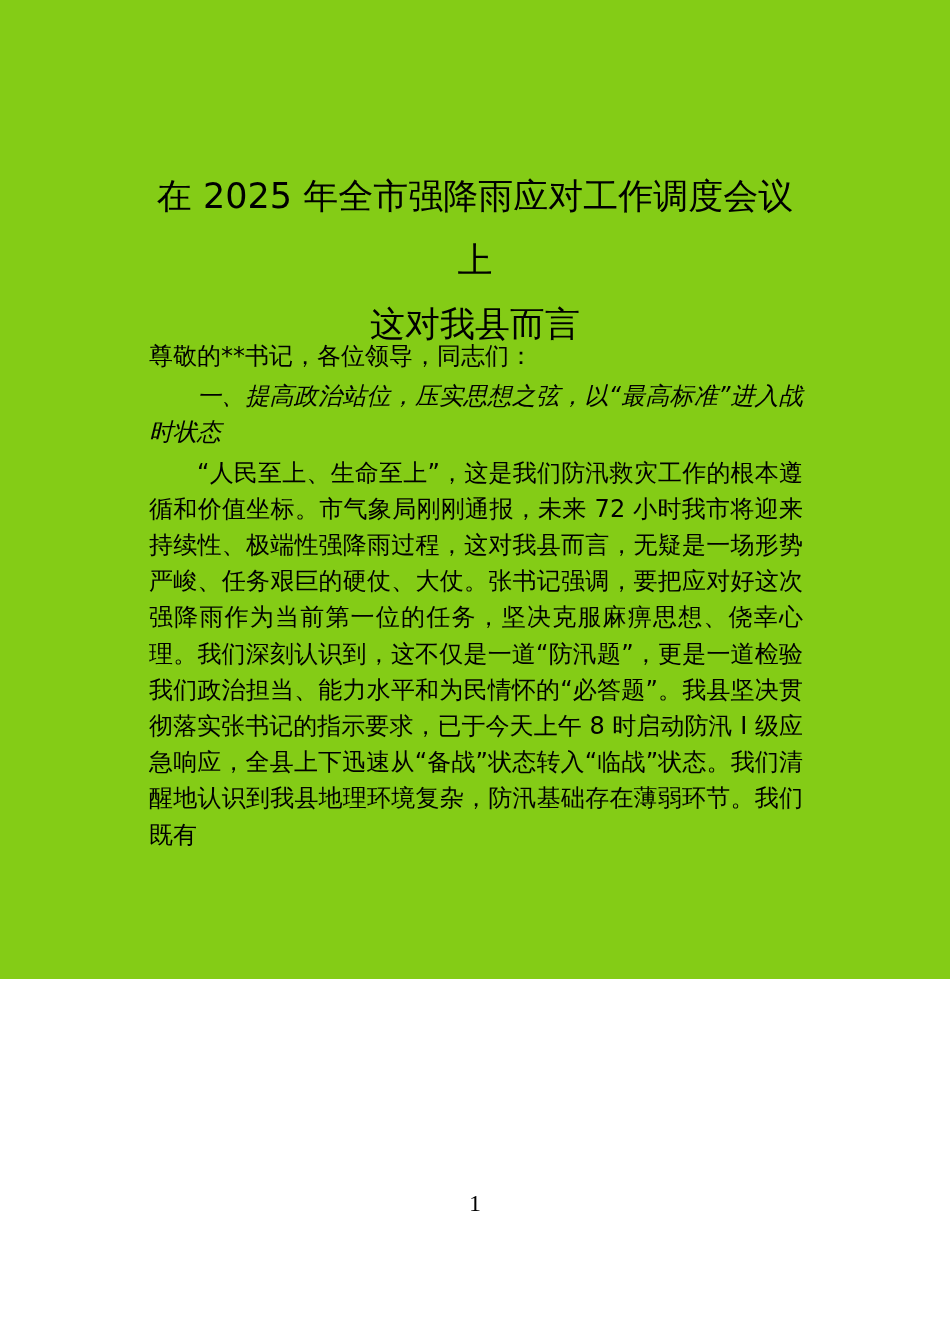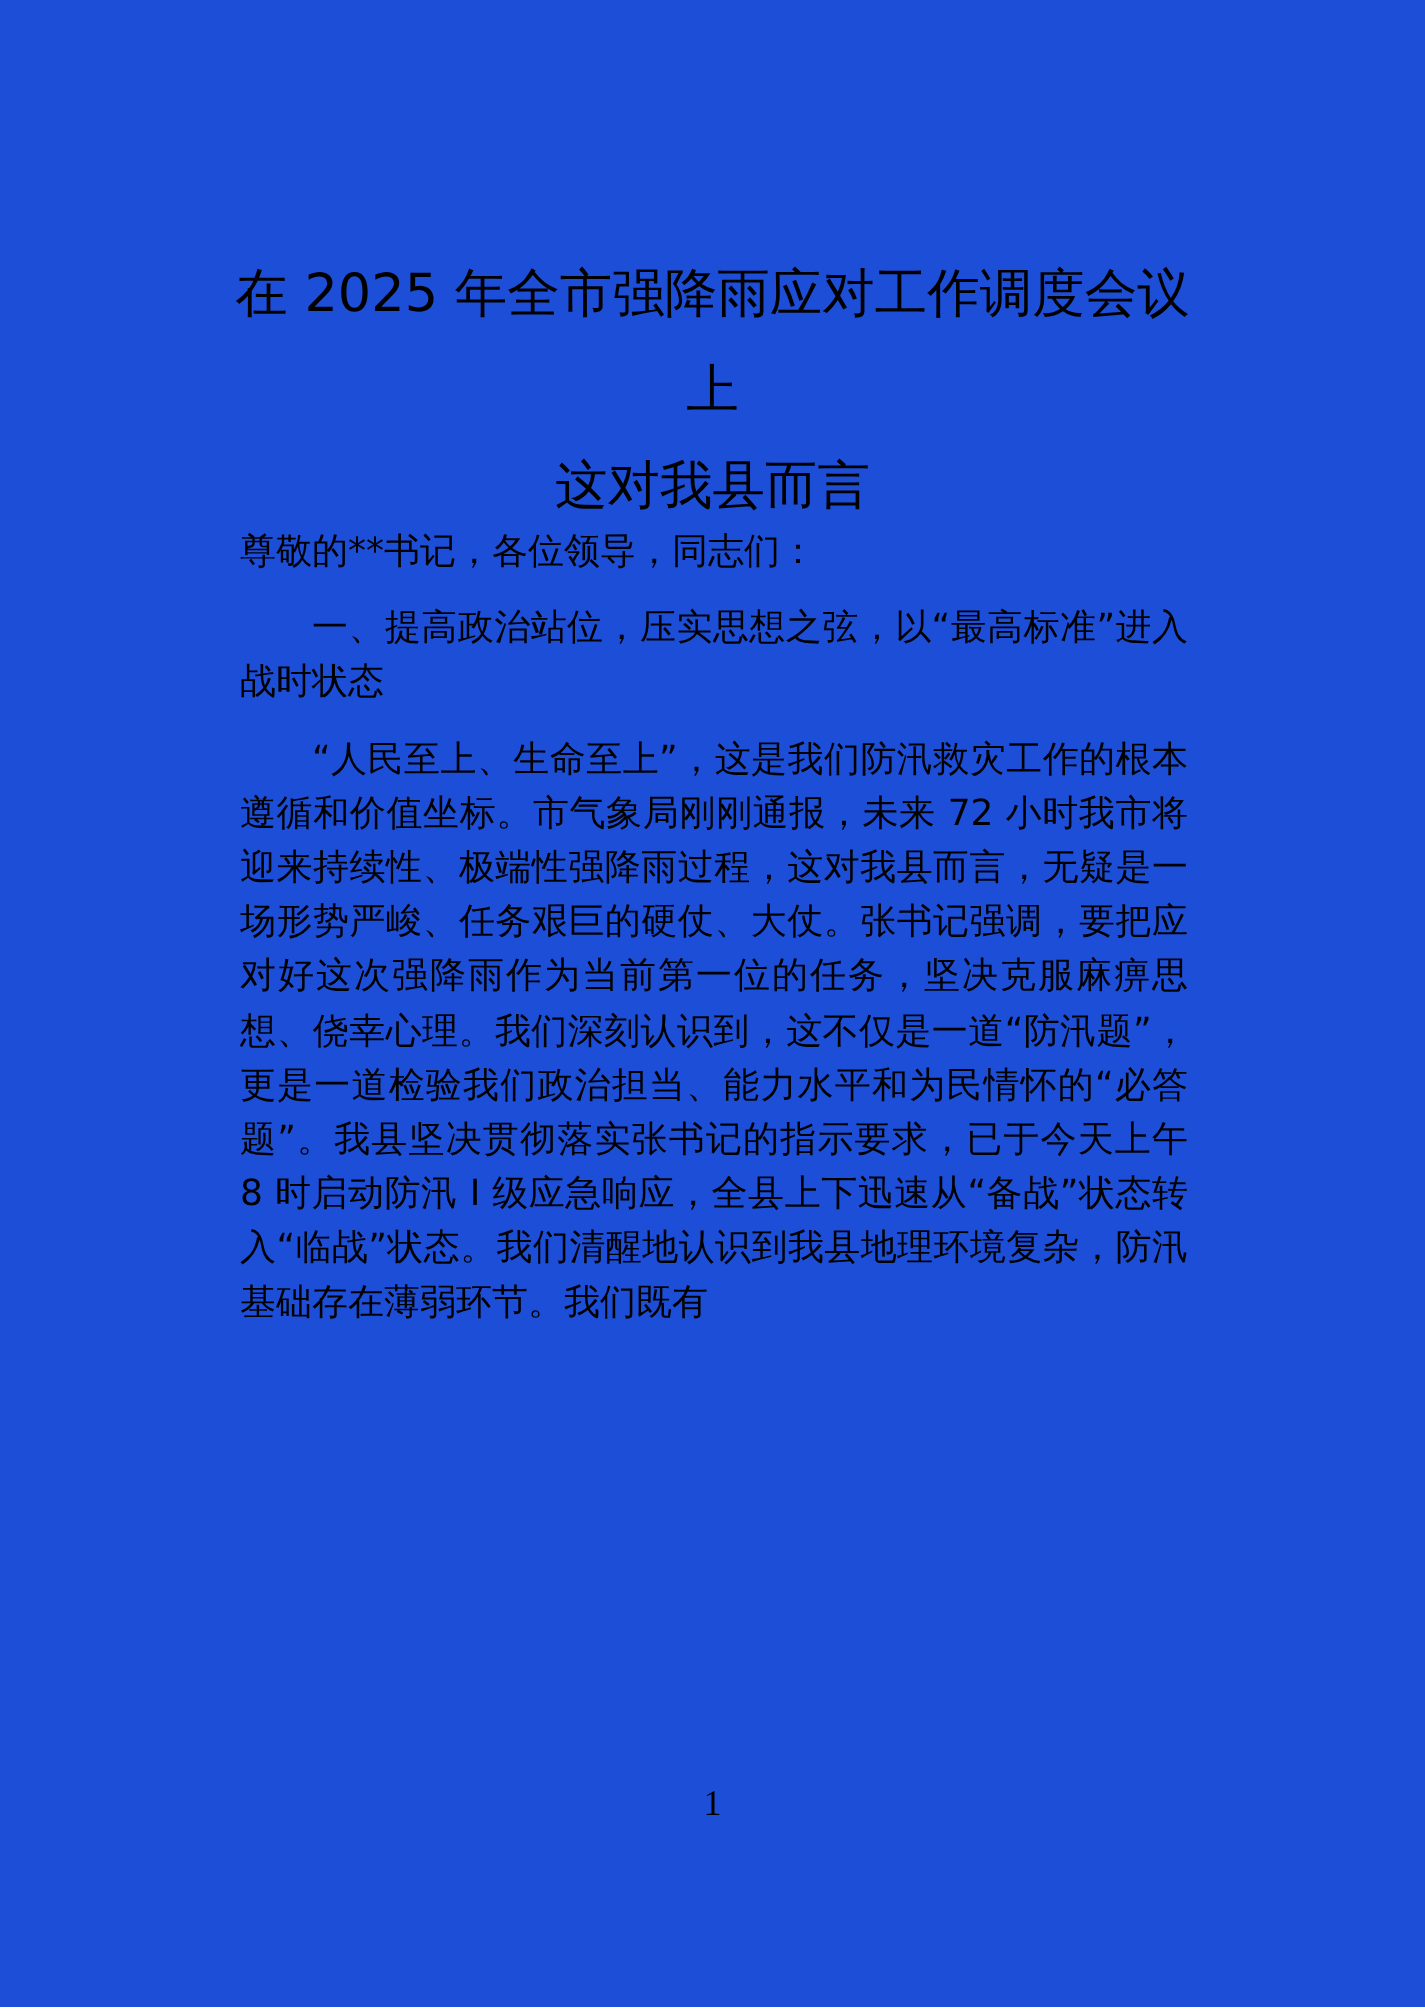--- a/index.html
+++ b/index.html
@@ -13,22 +13,22 @@
       position: relative;
       overflow: hidden;
       font-family: "DejaVu Sans", "Liberation Sans", sans-serif;
       color: #000000;
     }
     .page {
       position: absolute;
       left: 0;
       top: 0;
       width: 950px;
-      height: 1338px;
-      background: #1d4ed8;
+      height: 979px;
+      background: #84cc16;
     }
     .title {
       position: absolute;
       left: 140px;
       top: 164px;
       width: 670px;
       text-align: center;
       font-size: 35px;
       line-height: 64px;
       letter-spacing: 0px;
@@ -38,32 +38,33 @@
     .title span { display: block; }
     .body {
       position: absolute;
       left: 145px;
       top: 334px;
       width: 662px;
       font-size: 24px;
       line-height: 36.2px;
     }
     .body p {
-      margin: 15px;
+      margin: 4px;
       text-align: justify;
       text-align-last: left;
     }
     .body p.indent {
       text-indent: 48px;
     }
     .body p.salutation {
       text-indent: 0;
     }
     .heading {
       text-indent: 48px;
+      font-style: italic;
     }
     .page-number {
       position: absolute;
       left: 0;
       width: 950px;
       top: 1188px;
       text-align: center;
       font-family: "Liberation Serif", "DejaVu Serif", serif;
       font-size: 24px;
       line-height: 30px;

